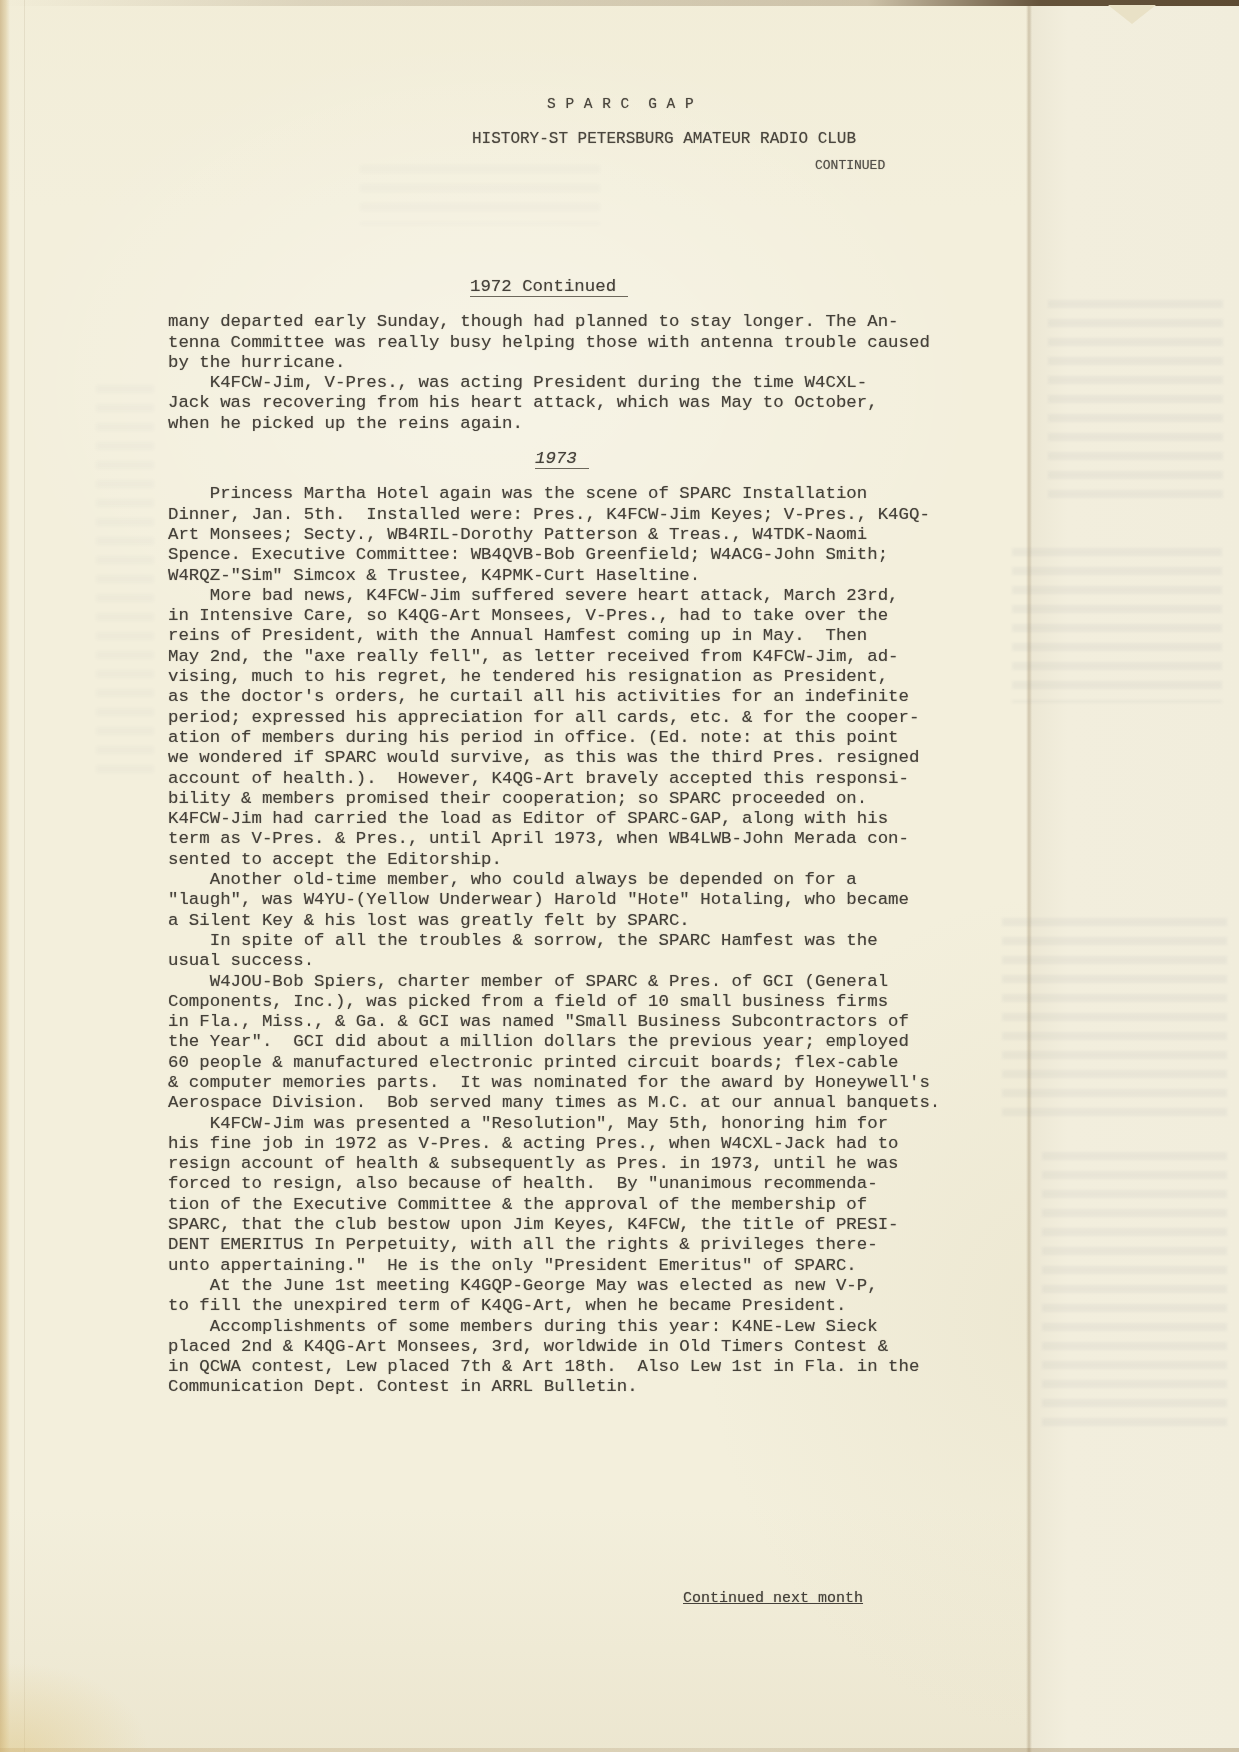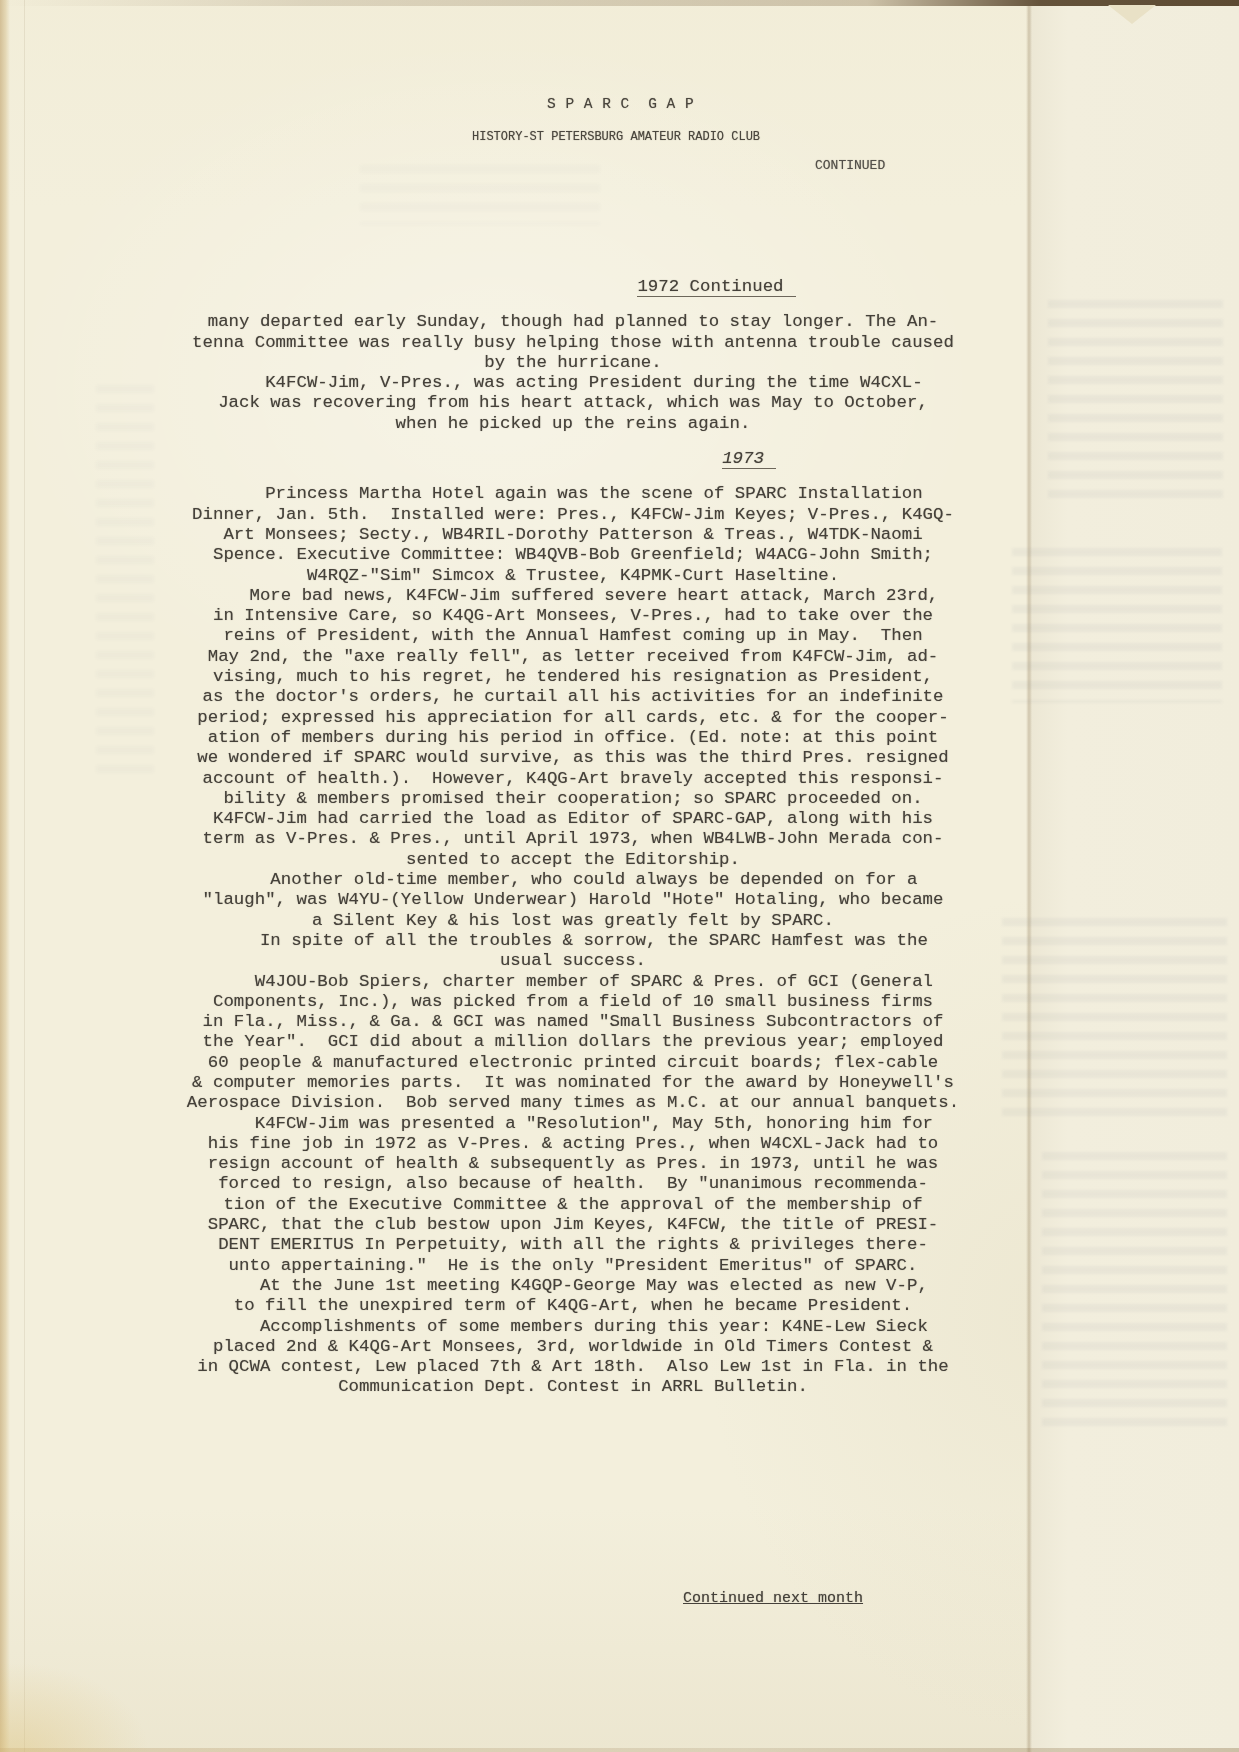--- a/index.html
+++ b/index.html
@@ -4,21 +4,20 @@
 <style>
   html,body{margin:0;padding:0;background:#b9b2a0;}
   .page{
     position:relative;
     width:1239px;height:1752px;
     margin:0 auto;
     background:#f3efdc;
     overflow:hidden;
     font-family:"Liberation Mono","DejaVu Sans Mono",monospace;
     color:#45413a;
-    text-align:center;
   }
   
   .paper-tone{
     position:absolute;inset:0;pointer-events:none;
     background:
       radial-gradient(ellipse 700px 500px at 40% 22%, rgba(255,255,255,0.30), rgba(255,255,255,0) 70%),
       radial-gradient(ellipse 500px 600px at 85% 75%, rgba(210,200,165,0.18), rgba(210,200,165,0) 70%),
       linear-gradient(180deg, rgba(235,225,190,0.12), rgba(0,0,0,0) 12%, rgba(0,0,0,0) 86%, rgba(200,185,145,0.16));
   }
   
@@ -63,21 +62,21 @@
   .corner-stain{
     position:absolute;left:0;bottom:0;width:150px;height:90px;pointer-events:none;
     background:radial-gradient(ellipse at 10% 100%, rgba(222,196,128,0.45), rgba(222,196,128,0) 70%);
   }
   
   .masthead,.subtitle,.continued,.footer-note{
     position:absolute;white-space:pre;
     text-shadow:0 0 1px rgba(70,64,52,0.55);
   }
   .masthead{left:547px;top:96px;font-size:14.5px;letter-spacing:0.5px;color:#4a463e;}
-  .subtitle{left:472px;top:130px;font-size:12px;color:#4a463e;}
+  .subtitle{left:472px;top:130px;font-size:16px;color:#4a463e;}
   .continued{left:815px;top:158px;font-size:13px;color:#53504a;}
   .footer-note{left:683px;top:1590px;font-size:15px;color:#45413a;text-decoration:underline;}
 
   .text-column{
     position:absolute;left:168px;top:262px;width:810px;
     font-size:17.4px;line-height:20.3px;
   }
   .text-column p{
     margin:0;white-space:pre;
     text-shadow:0 0 1px rgba(70,64,52,0.5);

